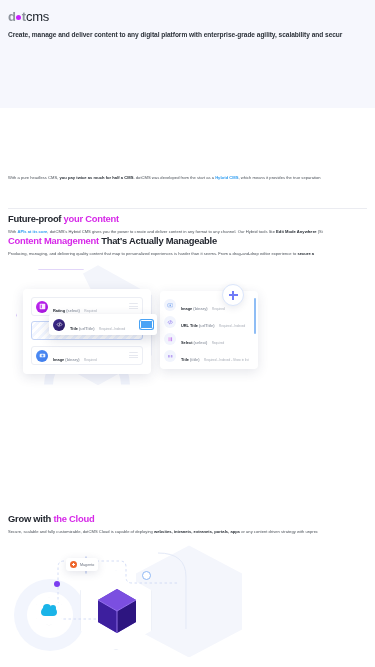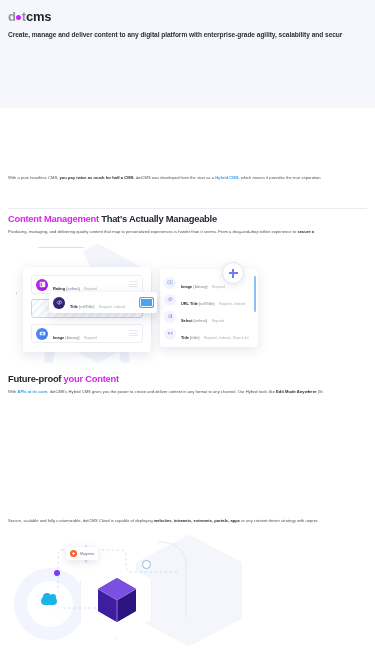--- a/index.html
+++ b/index.html
@@ -33,21 +33,21 @@
   .logo .lg-d, .logo .lg-t { color: #8e949d; font-weight: 600; }
   .logo .lg-dot {
     display: inline-block;
     width: 5px; height: 5px;
     border-radius: 50%;
     background: #c822ff;
     margin: 0 0.5px;
     position: relative;
     top: -1px;
   }
-  .logo .lg-cms { color: #1d232b; font-weight: 700; }
+  .logo .lg-cms { color: #1d232b; font-weight: 400; }
 
   .hero-title {
     margin-top: 25px;
     font-size: 16.5px;
     font-weight: 700;
     letter-spacing: -0.5px;
     line-height: 1.1;
     color: #23272f;
     white-space: nowrap;
   }
@@ -364,20 +364,25 @@
 
     <p class="hero-subtitle hero-sub">Create, manage and deliver content to any digital platform with enterprise-grade agility, scalability and secur</p>
   </section>
 
   <section class="intro-band">
     <p class="intro-text"><span>With a pure headless CMS, </span><b>you pay twice as much for half a CMS</b><span>. dotCMS was developed from the start as a </span><a href="#">Hybrid CMS</a><span>, which means it provides the true separation</span></p>
     <div class="divider"></div>
   </section>
 
   <section class="section">
+    <h2 class="sec-head"><span>Future-proof </span><span class="accent">your Content</span></h2>
+    <p class="sec-body"><span>With </span><a href="#">APIs at its core</a><span>, dotCMS's Hybrid CMS gives you the power to create and deliver content in any format to any channel. Our Hybrid tools like </span><b>Edit Mode Anywhere</b><span> (Si</span></p>
+  </section>
+
+  <section class="section">
     <h2 class="sec-head"><span class="accent">Content Management</span><span> That's Actually Manageable</span></h2>
     <p class="sec-body"><span>Producing, managing, and delivering quality content that map to personalized experiences is harder than it seems. From a drag-and-drop editor experience to </span><b>secure a</b></p>
 
     <div class="illus1">
       <div class="hexfill"></div>
       <div class="hexline"></div>
       <div class="swirl"></div>
 
       <div class="card-left">
         <div class="fieldrow r1">
@@ -475,28 +480,24 @@
             <span class="fmeta">Required - Indexed - Show in list</span>
           </span>
         </div>
         <span class="pscroll"></span>
       </div>
 
       <div class="plus-badge"></div>
     </div>
   </section>
 
+  <div style="height:118px"></div>
+
   <section class="section">
-    <h2 class="sec-head"><span>Future-proof </span><span class="accent">your Content</span></h2>
-    <p class="sec-body"><span>With </span><a href="#">APIs at its core</a><span>, dotCMS's Hybrid CMS gives you the power to create and deliver content in any format to any channel. Our Hybrid tools like </span><b>Edit Mode Anywhere</b><span> (Si</span></p>
-  </section>
-
-  <div style="height:118px"></div>
-
-  <section class="section">
+    <h2 class="sec-head"><span>Grow with </span><span class="accent">the Cloud</span></h2>
     <p class="sec-body"><span>Secure, scalable and fully customizable, dotCMS Cloud is capable of deploying </span><b>websites, intranets, extranets, portals, apps</b><span> or any content driven strategy with unprec</span></p>
 
     <div class="illus2">
       <div class="c-hex-big"></div>
       <div class="rings"></div>
       <div class="c-hex-mid"></div>
 
       <svg class="dashpath" viewBox="0 0 250 120">
         <path d="M50 42 L50 24 Q50 18 56 18 L112 18 Q118 18 118 24 L118 34 Q118 40 124 40 L170 40" stroke="#cfd9f5" stroke-width="0.9" fill="none" stroke-dasharray="2.5 2.5"></path>
         <path d="M50 44 L50 70 Q50 76 56 76 L92 76" stroke="#cfd9f5" stroke-width="0.9" fill="none" stroke-dasharray="2.5 2.5"></path>

